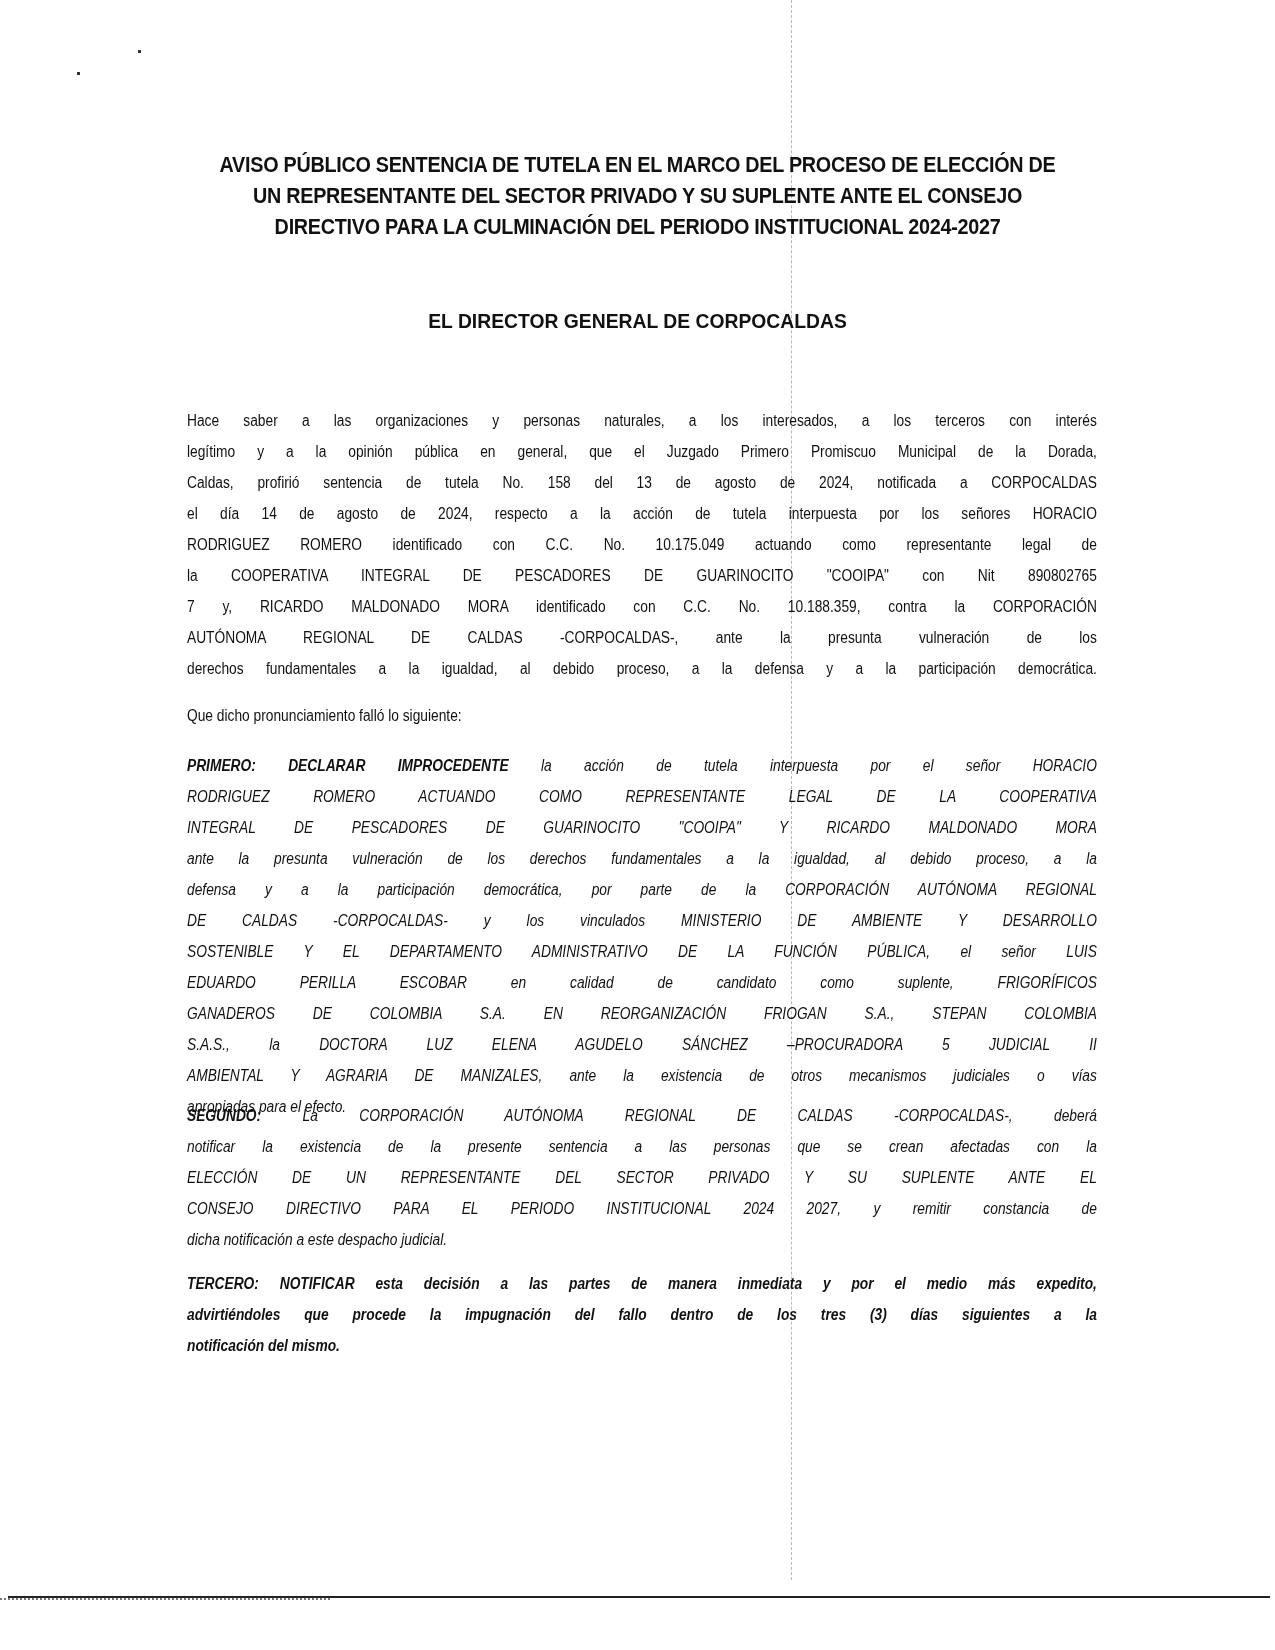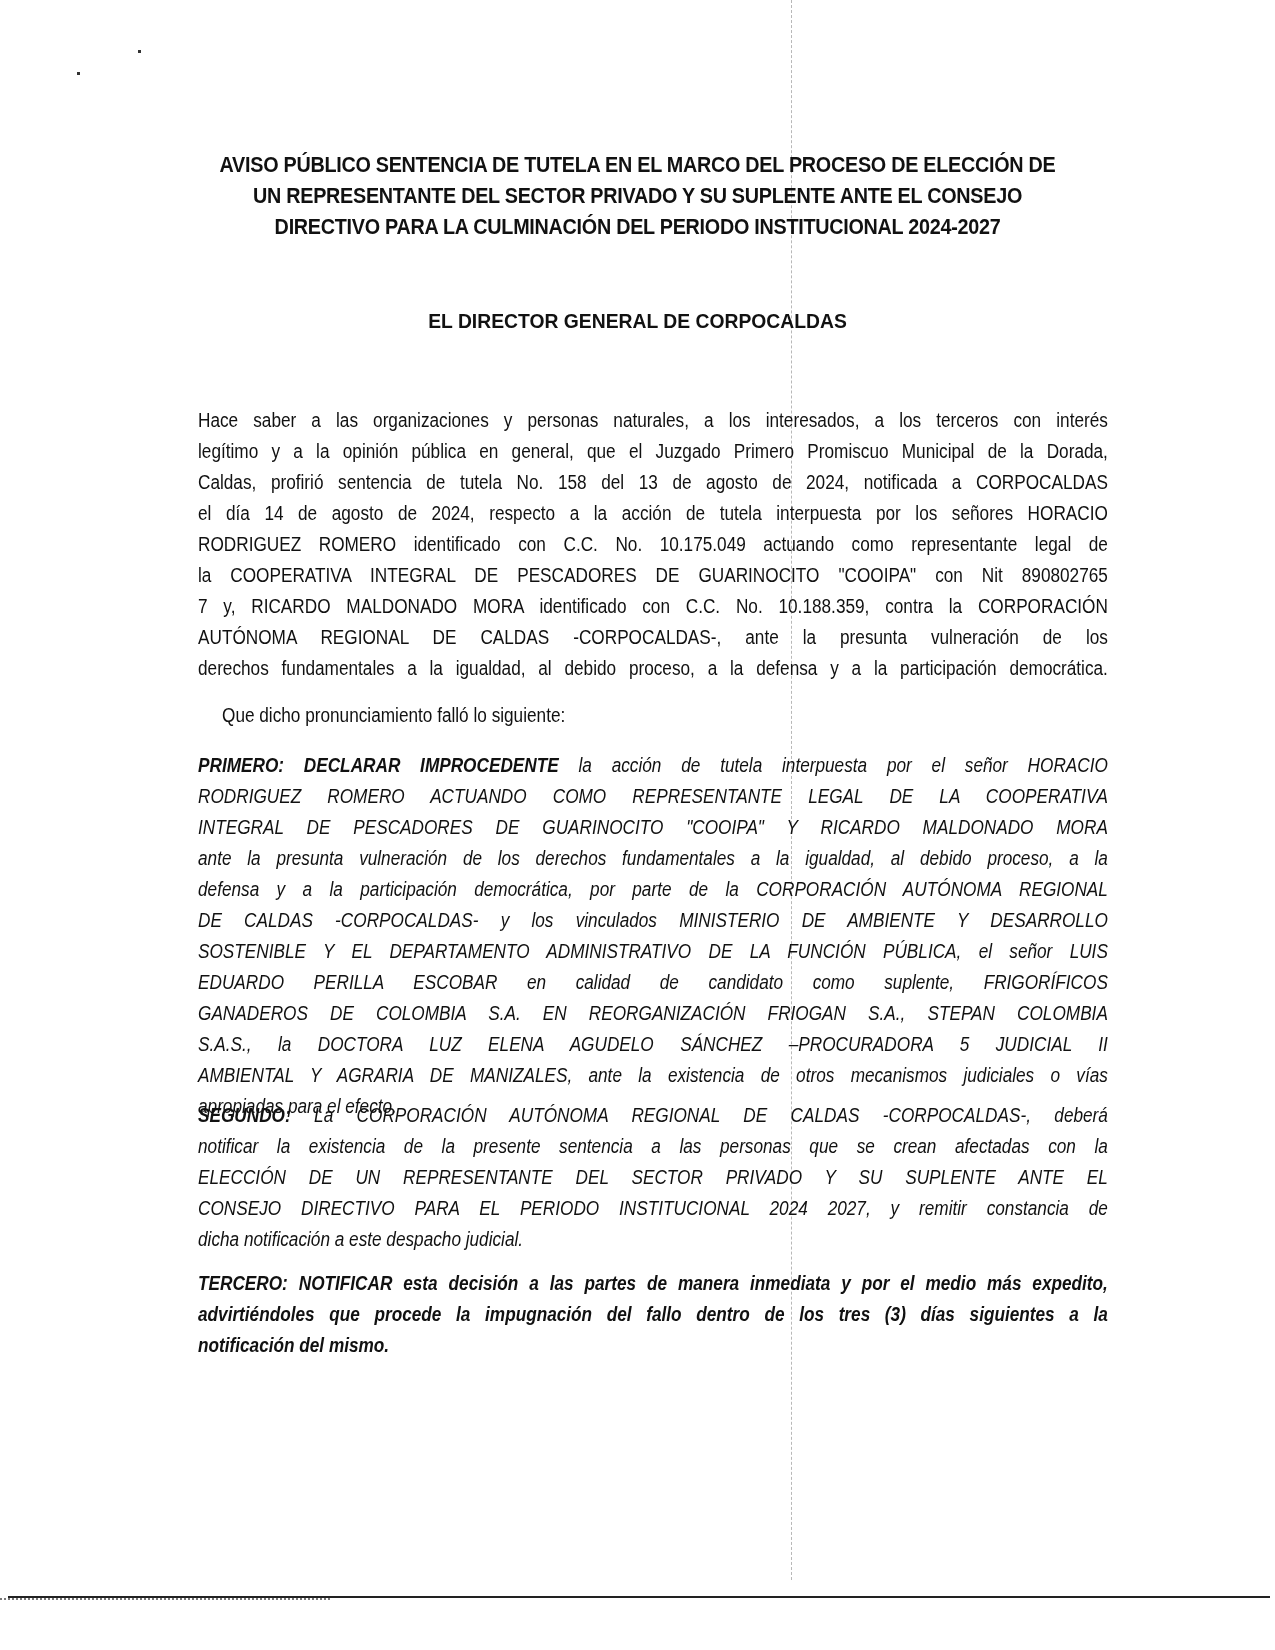--- a/index.html
+++ b/index.html
@@ -54,44 +54,44 @@
       top: 309px;
       width: 915px;
       text-align: center;
       font-weight: bold;
       font-size: 21px;
       transform: scaleX(0.92);
       transform-origin: center top;
     }
     .body-text {
       position: absolute;
-      left: 198px;
+      left: 187px;
       width: 910px;
-      font-size: 20px;
+      font-size: 16px;
       line-height: 31px;
       text-align: justify;
     }
     .body-text .line {
       display: block;
       white-space: nowrap;
       text-align-last: justify;
       text-align: justify;
     }
     .body-text .line.last {
       text-align-last: left;
     }
     .narrow {
       display: inline-block;
       transform: scaleX(0.86);
       transform-origin: left top;
       width: 1058px;
     }
     .italic { font-style: italic; }
     .para1 { top: 405px; }
-    .para2 { top: 705px; margin-left: 24px; }
+    .para2 { top: 705px; }
     .para3 { top: 750px; }
     .para4 { top: 1120px; }
     .para5 { top: 1285px; }
     .bottom-rule {
       position: absolute;
       left: 8px;
       top: 1596px;
       width: 1262px;
       height: 0;
       border-top: 2px solid #222;

